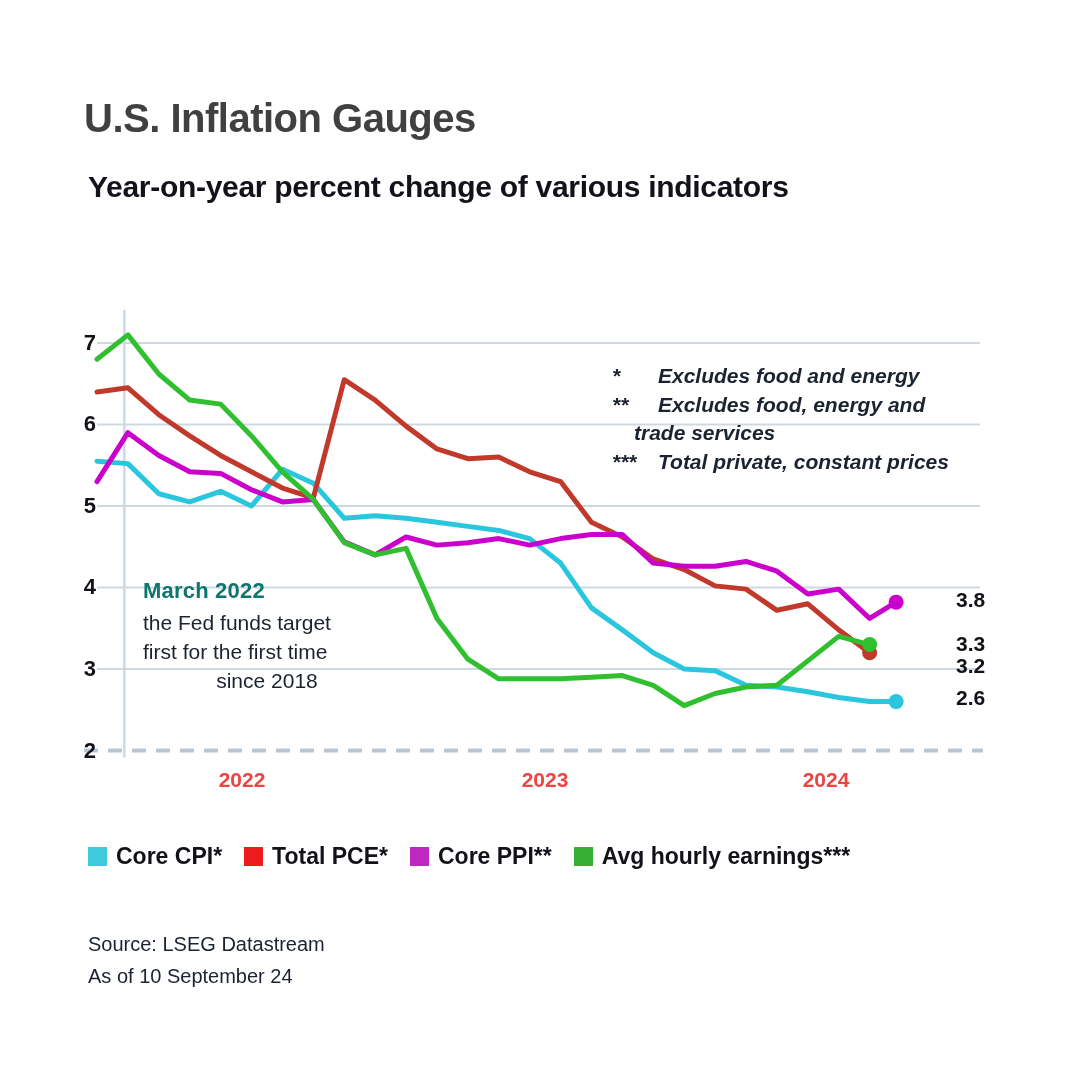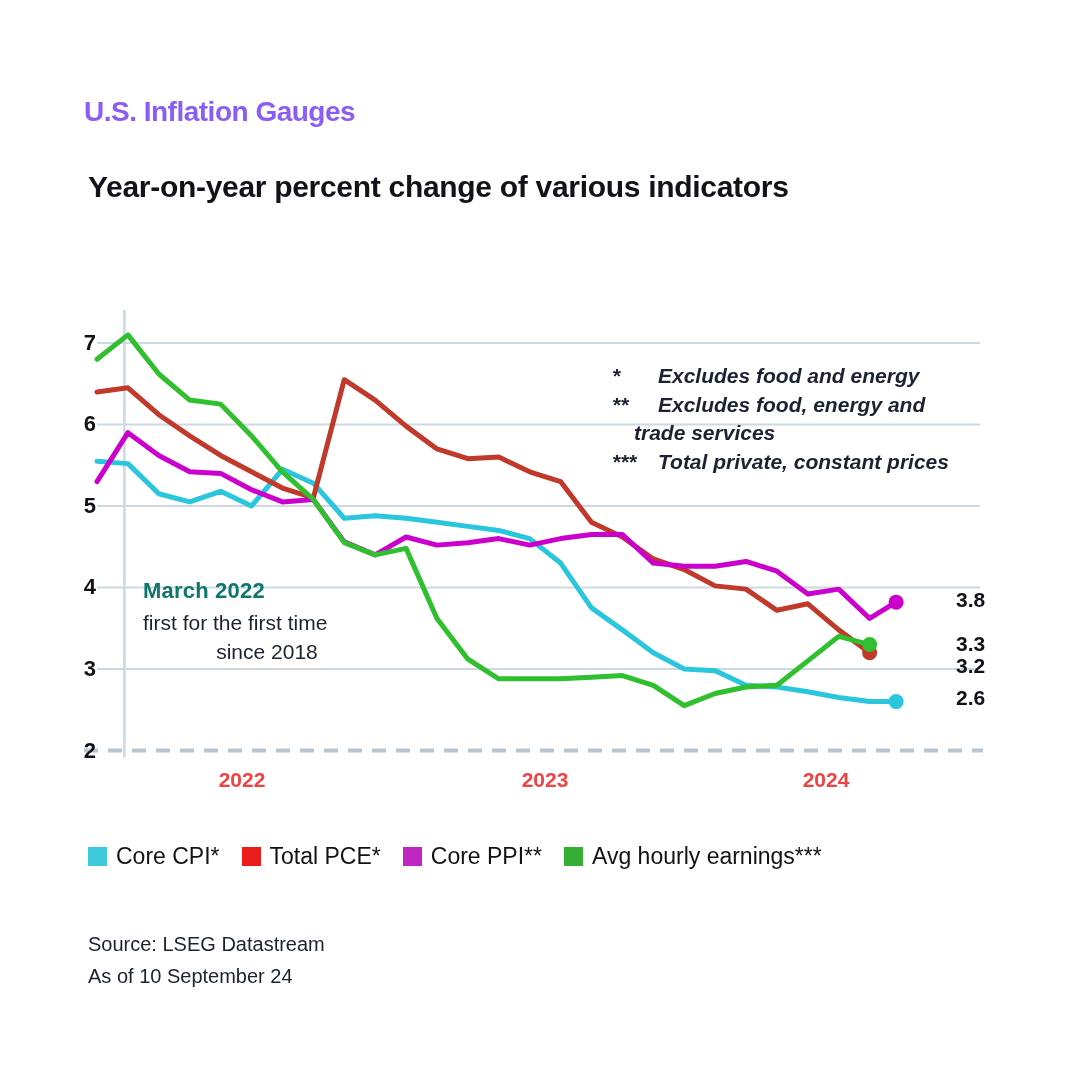--- a/index.html
+++ b/index.html
@@ -6,21 +6,21 @@
   body{
     width:1080px;height:1080px;background:#ffffff;
     font-family:"Liberation Sans", sans-serif;
     -webkit-font-smoothing:antialiased;
     overflow:hidden;position:relative;
   }
   #root{position:absolute;inset:0;}
 
   .title{
     position:absolute;left:84px;top:96px;
-    font-size:28px;font-weight:bold;color:#8b5cf6;letter-spacing:-0.5px;
+    font-size:40px;font-weight:bold;color:#404040;letter-spacing:-0.5px;
     white-space:nowrap;
   }
   .subtitle{
     position:absolute;left:88px;top:170px;
     font-size:30px;font-weight:bold;color:#12131a;letter-spacing:-0.3px;
     white-space:nowrap;
   }
 
   
   .plot{position:absolute;left:0;top:0;width:1080px;height:1080px;}
@@ -58,21 +58,21 @@
   }
   .anno .bd .last{text-align:center;}
 
   
   .legend{
     position:absolute;left:88px;top:843px;width:930px;
     display:flex;align-items:center;
   }
   .lg-item{display:flex;align-items:center;margin-right:22px;}
   .sw{width:19px;height:19px;margin-right:9px;flex:0 0 19px;}
-  .lg-txt{font-size:23px;font-weight:normal;color:#111218;white-space:nowrap;}
+  .lg-txt{font-size:23px;font-weight:bold;color:#111218;white-space:nowrap;}
   .dash-mark{display:flex;align-items:center;margin-right:9px;}
   .dash-mark i{display:block;background:#1b2330;height:6px;margin-right:4px;border-radius:1px;}
   .dash-mark i.d1{width:17px;}
   .dash-mark i.d2{width:17px;}
   .dash-mark i.d3{width:4px;}
 
   
   .source{
     position:absolute;left:88px;top:928px;
     font-size:20px;color:#1b2330;line-height:32px;
@@ -136,20 +136,21 @@
     </div>
     <div class="row">
       <span class="mk">***</span>
       <span>Total private, constant prices</span>
     </div>
   </div>
 
   <div class="anno">
     <div class="hd">March 2022</div>
     <div class="bd">
+      <div>the Fed funds target</div>
       <div>first for the first time</div>
       <div class="last">since 2018</div>
     </div>
   </div>
 
   <div class="legend">
     <div class="lg-item">
       <span class="sw" style="background:#3ec9dd"></span>
       <span class="lg-txt">Core CPI*</span>
     </div>

